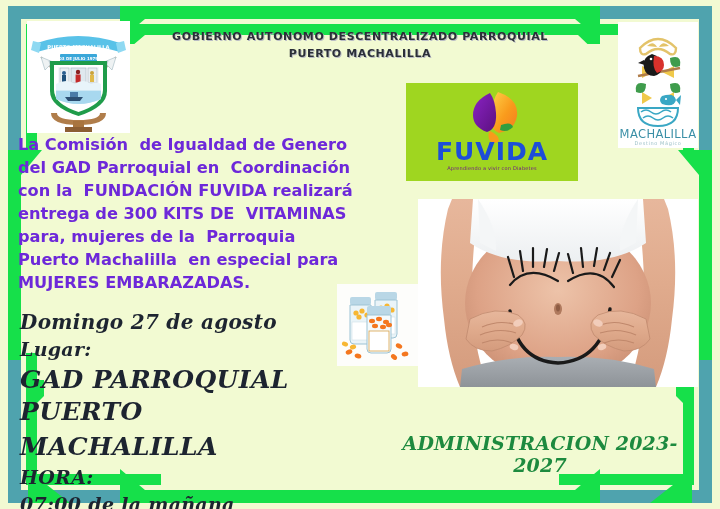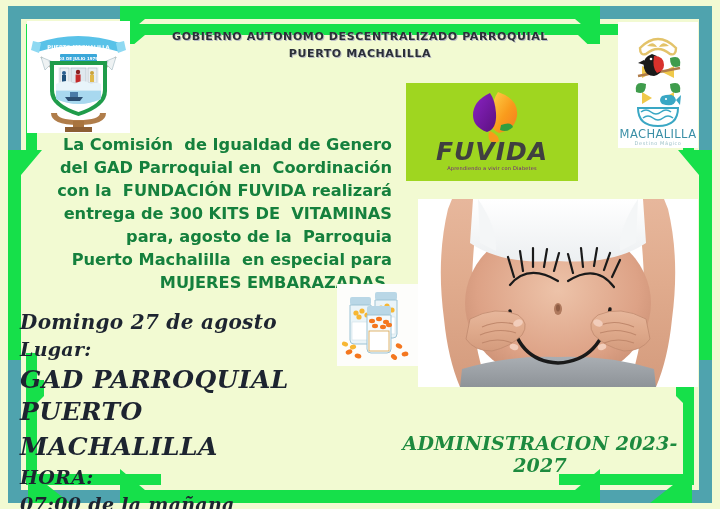--- a/index.html
+++ b/index.html
@@ -29,25 +29,25 @@
     position:absolute;left:120px;top:28px;width:480px;text-align:center;
     font-family:"DejaVu Sans",sans-serif;
     font-weight:bold;font-size:11px;letter-spacing:.6px;
     color:#2b2f38;line-height:1.55;
     text-shadow:1px 1px 0 #b9bcc4;
   }
   #header .l2{display:block;}
 
   
   #body-text{
-    position:absolute;left:2px;top:133px;width:390px;
-    text-align:right;
+    position:absolute;left:18px;top:133px;width:390px;
+    text-align:left;
     font-family:"DejaVu Sans",sans-serif;
     font-weight:bold;font-size:16.2px;line-height:1.42;
-    color:#15803d;
+    color:#6d28d9;
   }
   #body-text span{display:block;white-space:pre;}
 
   
   #event-block{
     position:absolute;left:20px;top:309px;width:360px;
     text-align:left;color:#1d2430;
     font-family:"DejaVu Serif",serif;
     font-weight:bold;font-style:italic;
     line-height:1.30;
@@ -62,22 +62,22 @@
     font-family:"DejaVu Serif",serif;
     font-weight:bold;font-style:italic;font-size:19px;letter-spacing:.2px;
     color:#1d8a3f;
   }
 
   
   #fuvida{position:absolute;left:406px;top:83px;width:172px;height:98px;background:#9fd620;}
   #fuvida .drop-wrap{position:absolute;left:50%;top:6px;transform:translateX(-50%);}
   #fuvida .fuvida-word{
     position:absolute;left:0;right:0;top:56px;text-align:center;
-    font-family:"DejaVu Sans",sans-serif;font-weight:bold;font-style:italic;
-    font-size:25px;letter-spacing:1px;color:#404040;line-height:1;
+    font-family:"DejaVu Sans",sans-serif;font-weight:bold;
+    font-size:25px;letter-spacing:1px;color:#1d4ed8;line-height:1;
   }
   #fuvida .fuvida-tag{
     position:absolute;left:0;right:0;top:82px;text-align:center;
     font-family:"DejaVu Sans",sans-serif;font-size:5px;letter-spacing:.2px;color:#6f1a86;
   }
 
   
   #pills{position:absolute;left:337px;top:284px;width:92px;height:82px;background:#fdfdfb;}
 
   
@@ -249,21 +249,21 @@
     </div>
     <div class="fuvida-word">FUVIDA</div>
     <div class="fuvida-tag">Aprendiendo a vivir con Diabetes</div>
   </div>
 
   <div id="body-text" class="nosel">
     <span>La Comisión  de Igualdad de Genero</span>
     <span>del GAD Parroquial en  Coordinación</span>
     <span>con la  FUNDACIÓN FUVIDA realizará</span>
     <span>entrega de 300 KITS DE  VITAMINAS</span>
-    <span>para, agosto de la  Parroquia</span>
+    <span>para, mujeres de la  Parroquia</span>
     <span>Puerto Machalilla  en especial para</span>
     <span>MUJERES EMBARAZADAS.</span>
   </div>
 
   <div id="pills" class="nosel">
     <svg viewBox="0 0 92 82" width="92" height="82">
       <rect width="92" height="82" fill="#fdfdfb"></rect>
 
       <rect x="38" y="8" width="22" height="8" rx="2" fill="#b9d7e6"></rect>
       <path d="M38 16 h22 v34 a4 4 0 0 1 -4 4 h-14 a4 4 0 0 1 -4 -4 Z" fill="#eaf4f8" stroke="#9dc3d4" stroke-width="1"></path>

